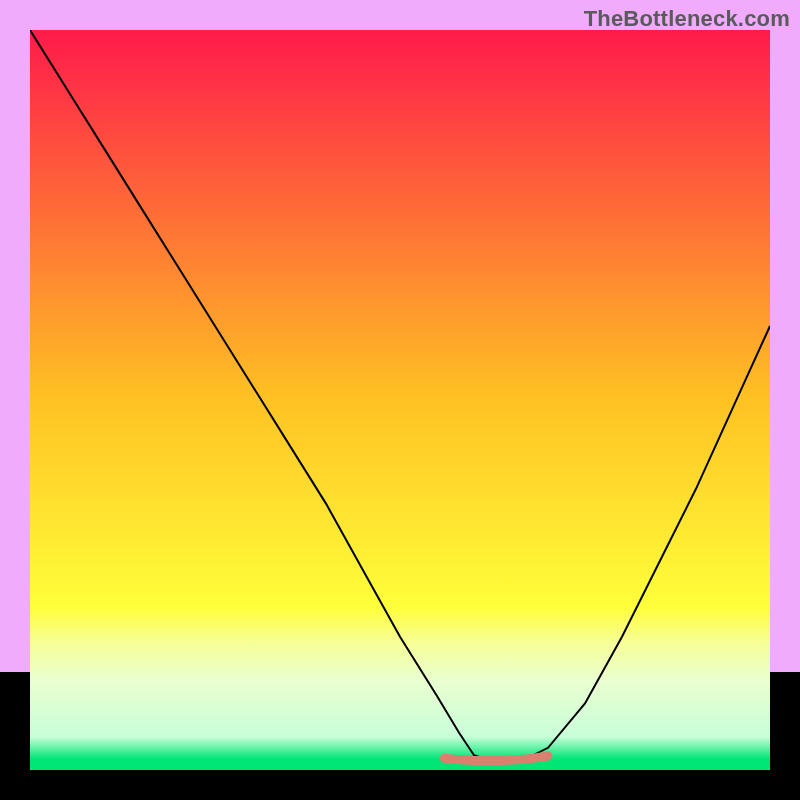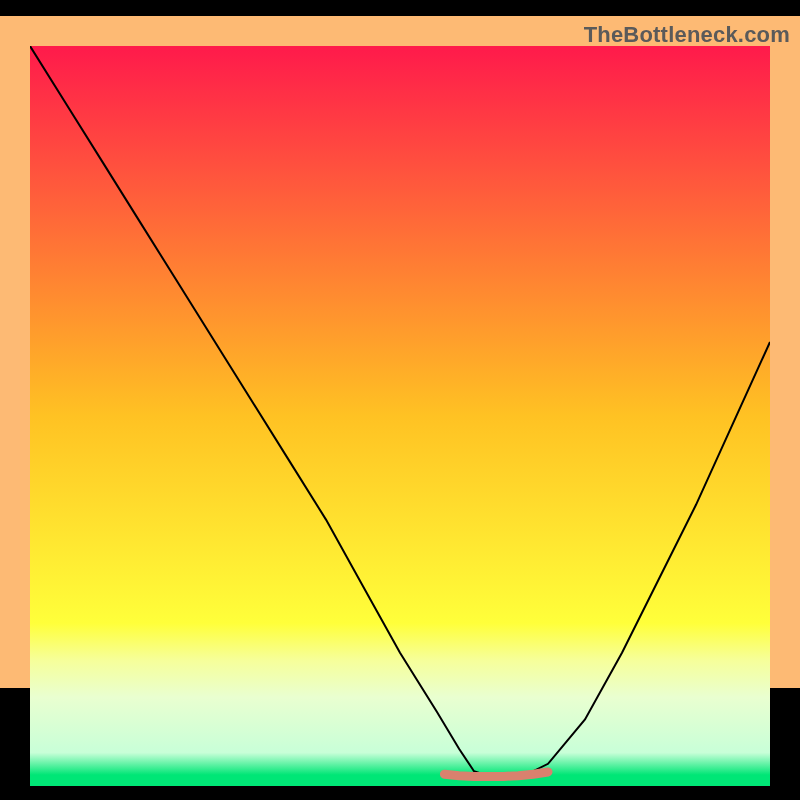--- a/index.html
+++ b/index.html
@@ -1,22 +1,21 @@
 <!DOCTYPE html>
 <html><head>
 <meta charset="utf-8">
 <style>
   * { margin: 0; padding: 0; box-sizing: border-box; }
   html, body { width: 800px; height: 800px; overflow: hidden; background: #000; }
   .frame {
     position: relative;
     width: 800px;
     height: 672px;
-    background: #fdba74;
-    margin-top: 16px;
+    background: #f0abfc;
   }
   .watermark {
     position: absolute;
     top: 6px;
     right: 10px;
     font-family: Arial, Helvetica, sans-serif;
     font-size: 22px;
     font-weight: 600;
     color: #5a5a5a;
     letter-spacing: 0.2px;

